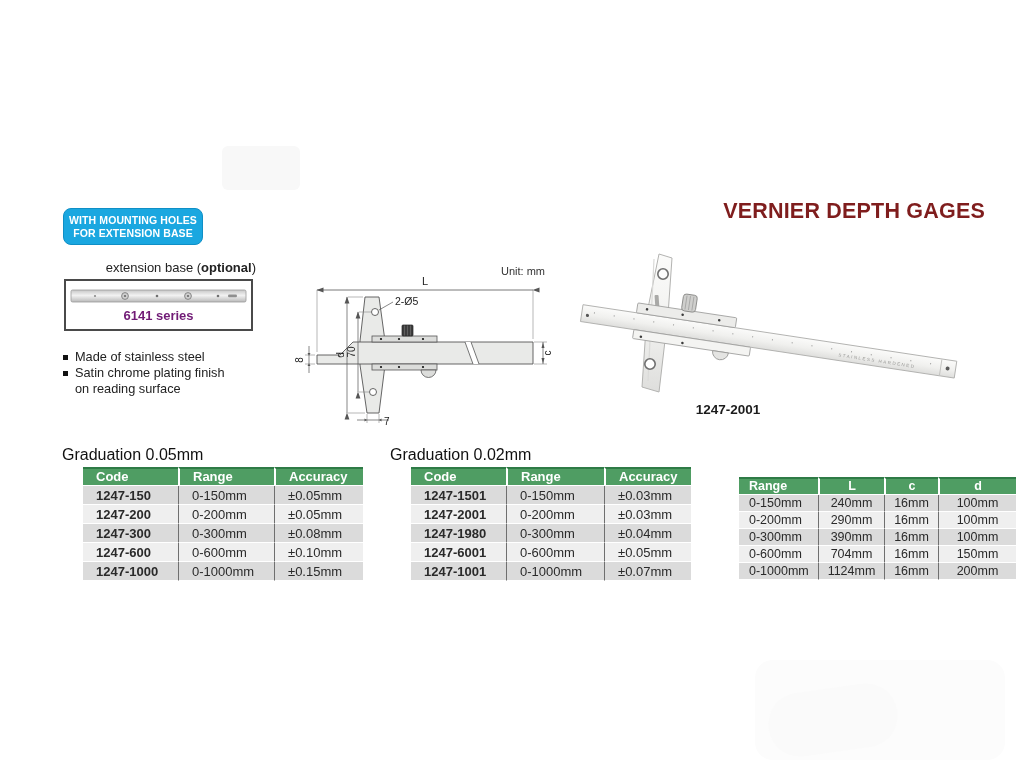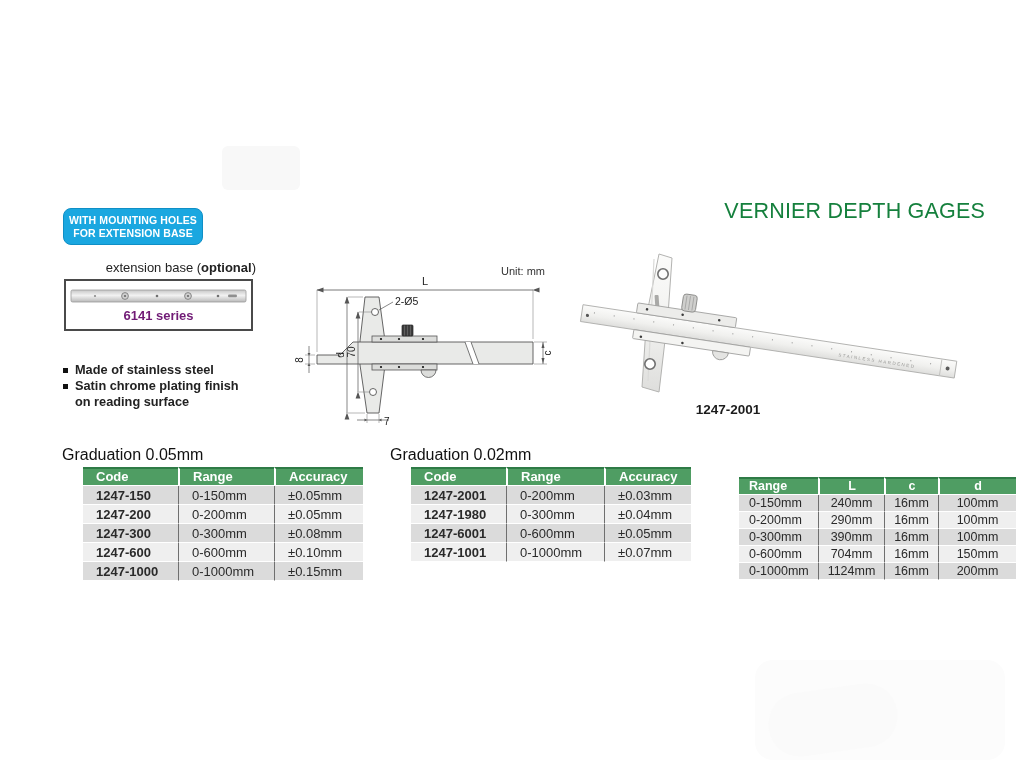--- a/index.html
+++ b/index.html
@@ -27,32 +27,32 @@
   .ext-caption { position:absolute; left:60px; top:260px; width:196px; text-align:right; font-size:13px; color:#222; }
   .ext-box {
     position:absolute; left:64px; top:279px; width:189px; height:52px;
     border:2px solid #4a4a4a; background:#ffffff;
     display:flex; flex-direction:column; align-items:center;
   }
   .ext-bar-svg { margin-top:5px; }
   .ext-series { font-size:13px; font-weight:bold; color:#701a75; margin-top:2px; }
 
   
-  .features { position:absolute; left:63px; top:362px; width:250px; list-style:none;font-weight:bold; }
+  .features { position:absolute; left:63px; top:349px; width:250px; list-style:none; }
   .feature-item { display:flex; margin-bottom:0; }
   .feature-bullet { flex:0 0 auto; width:5px; height:5px; background:#111; margin:6px 7px 0 0; }
   .feature-text { font-size:12.75px; line-height:16.2px; color:#222; }
 
   
   .drawing { position:absolute; left:295px; top:253px; width:260px; height:174px; }
   .photo { position:absolute; left:575px; top:243px; width:400px; height:160px; }
 
   .page-title {
     position:absolute; left:600px; top:199px; width:385px; text-align:right;
-    font-size:21.5px; font-weight:normal; color:#15803d; letter-spacing:0.2px; white-space:nowrap;
+    font-size:21.5px; font-weight:bold; color:#7f1d1d; letter-spacing:0.2px; white-space:nowrap;
   }
   .product-code { position:absolute; left:648px; top:402px; width:160px; text-align:center; font-size:13.5px; font-weight:bold; color:#1c1c1c; }
 
   
   .tbl-wrap { position:absolute; }
   .tbl-title { font-size:16px; font-weight:normal; color:#111; margin-bottom:3px; }
   table.spec { border-collapse:separate; border-spacing:0; table-layout:fixed;padding-left:21px; }
   table.spec th {
     background:#4f9d63; color:#ffffff; font-size:13px; font-weight:bold; text-align:left;
     height:17px; padding:0 0 1px 13px; border-top:2px solid #2e7b46; border-bottom:1px solid #ffffff;
@@ -303,20 +303,25 @@
         </colgroup>
       <thead>
           <tr>
             <th>Code</th>
             <th>Range</th>
             <th>Accuracy</th>
           </tr>
         </thead>
       <tbody>
           <tr>
+            <td>1247-1501</td>
+            <td>0-150mm</td>
+            <td>±0.03mm</td>
+          </tr>
+          <tr>
             <td>1247-2001</td>
             <td>0-200mm</td>
             <td>±0.03mm</td>
           </tr>
           <tr>
             <td>1247-1980</td>
             <td>0-300mm</td>
             <td>±0.04mm</td>
           </tr>
           <tr>

